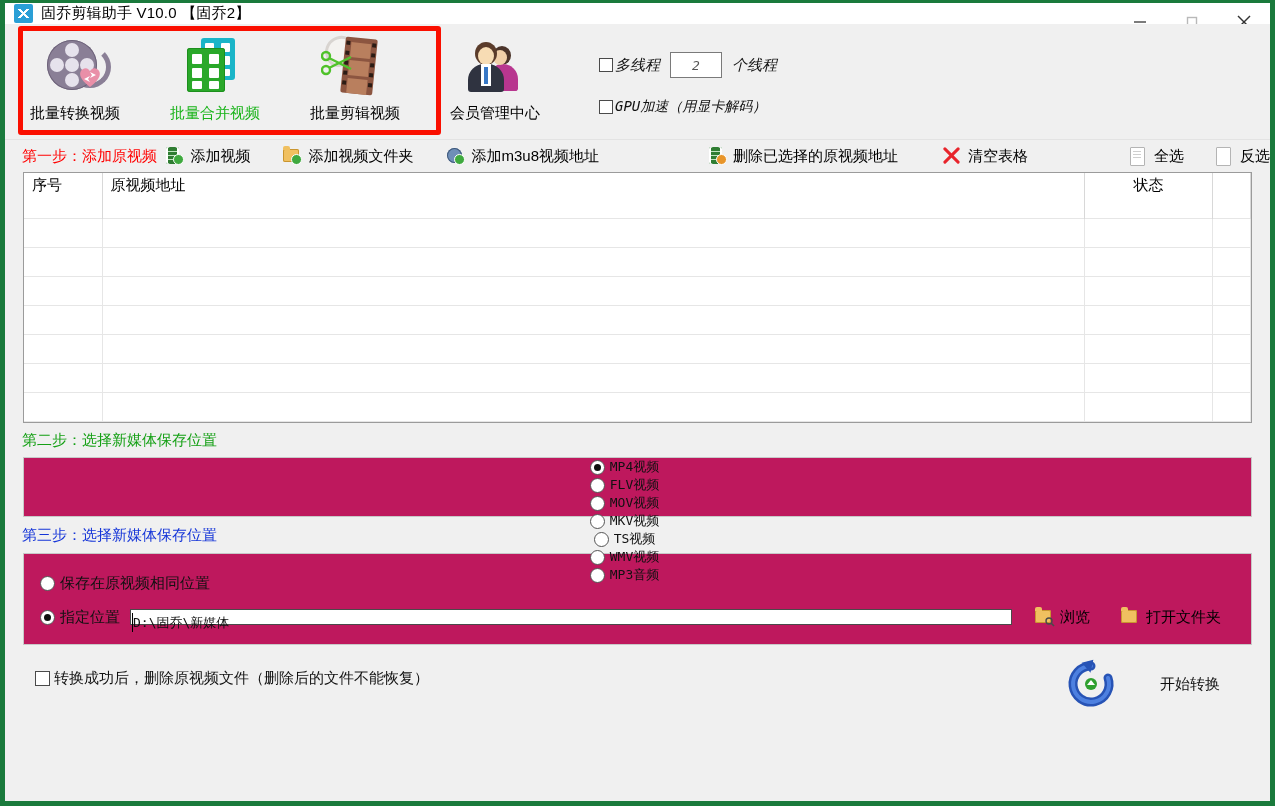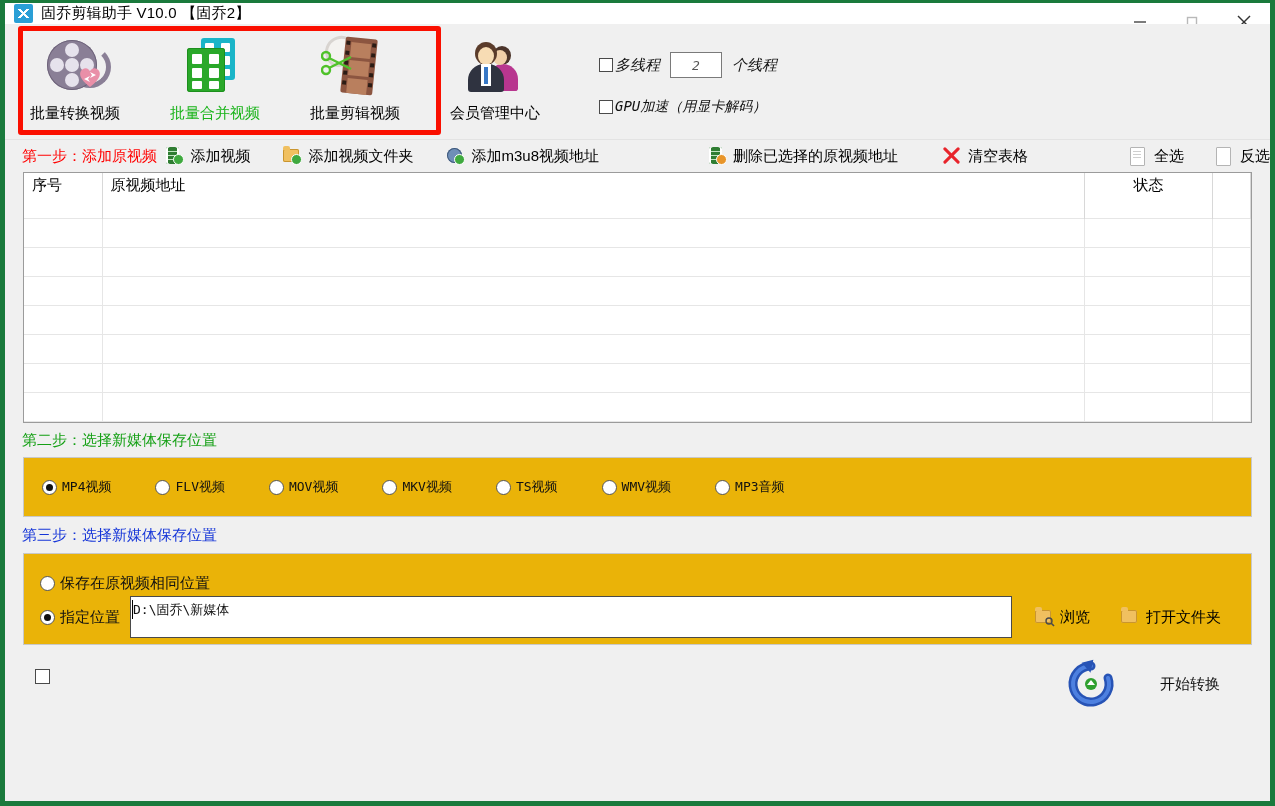--- a/index.html
+++ b/index.html
@@ -246,42 +246,43 @@
     border-top: 1px solid #e6e6e6;
     border-right: 1px solid #e6e6e6;
     background: #fff;
   }
   .col-seq { width: 78px; }
   .col-status { width: 128px; }
   .col-end { width: 38px; }
   
   .panel {
     margin: 0 18px;
-    background: #eab308;
+    background: #be185d;
     border: 1px solid #c8c8c8;
     box-sizing: border-box;
+    flex-direction: column;
   }
   .panel.fmt { height: 60px; display:flex; align-items:center; padding-left: 18px; }
   .panel.dest { height: 92px; padding: 12px 0 0 16px; box-sizing: border-box; }
   .radio {
     width: 15px; height: 15px; border-radius: 50%;
     border: 1px solid #555; background: #fff;
     box-sizing: border-box; flex:none; position: relative;
     margin-right: 5px;
   }
   .radio.on:after {
     content:""; position:absolute; left:3px; top:3px;
     width:7px; height:7px; border-radius:50%; background:#111;
   }
   .fmt-opt { display:flex; align-items:center; margin-right: 44px; white-space:nowrap;}
   .fmt-opt .t { font-family:"DejaVu Sans Mono", monospace; font-size: 13px; color:#111;}
   .dest-row { display:flex; align-items:center; height: 34px; }
   .dest-label { font-size: 15px; color:#111; white-space:nowrap; margin-right: 10px;}
   .path-input {
-    width: 884px; height: 42px;
+    width: 884px; height: 16px;
     border: 1px solid #4a4a4a;
     background:#fff;
     font-family:"DejaVu Sans Mono", monospace;
     font-size: 13px;
     color:#111;
     line-height: 26px;
     padding-left: 2px;
     box-sizing: border-box;
     position: relative;
   }
@@ -626,20 +627,21 @@
             </span>
           <span>打开文件夹</span>
         </div>
       </div>
     </div>
   </div>
 
   <div class="bottom">
     <div class="del-row">
       <span class="cbox"></span>
+      <span class="t">转换成功后，删除原视频文件（删除后的文件不能恢复）</span>
     </div>
     <div class="start">
       <span class="sglyph">
         <svg width="54" height="50" viewBox="0 0 54 50">
           <path d="M27 7 a18 18 0 1 0 17 12" fill="none" stroke="#2753b5" stroke-width="9" stroke-linecap="round"></path>
           <path d="M27 7 a18 18 0 1 0 17 12" fill="none" stroke="#4d80e0" stroke-width="4" stroke-linecap="round"></path>
           <path d="M19 2 l12 0 l-6 12 z" fill="#2753b5" transform="rotate(-14 25 8)"></path>
           <circle cx="27" cy="25" r="6" fill="#2fa02f"></circle>
           <path d="M27 21 l4 5 h-8 z" fill="#ffffff"></path>
         </svg>

